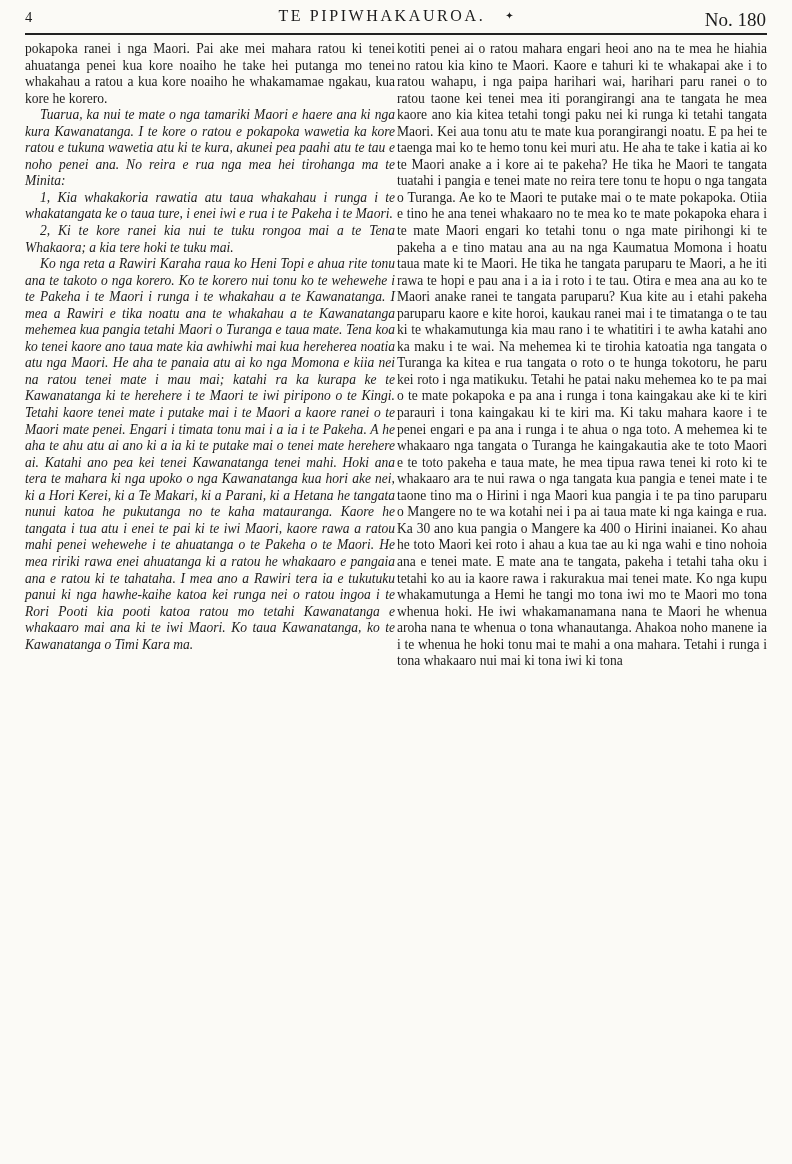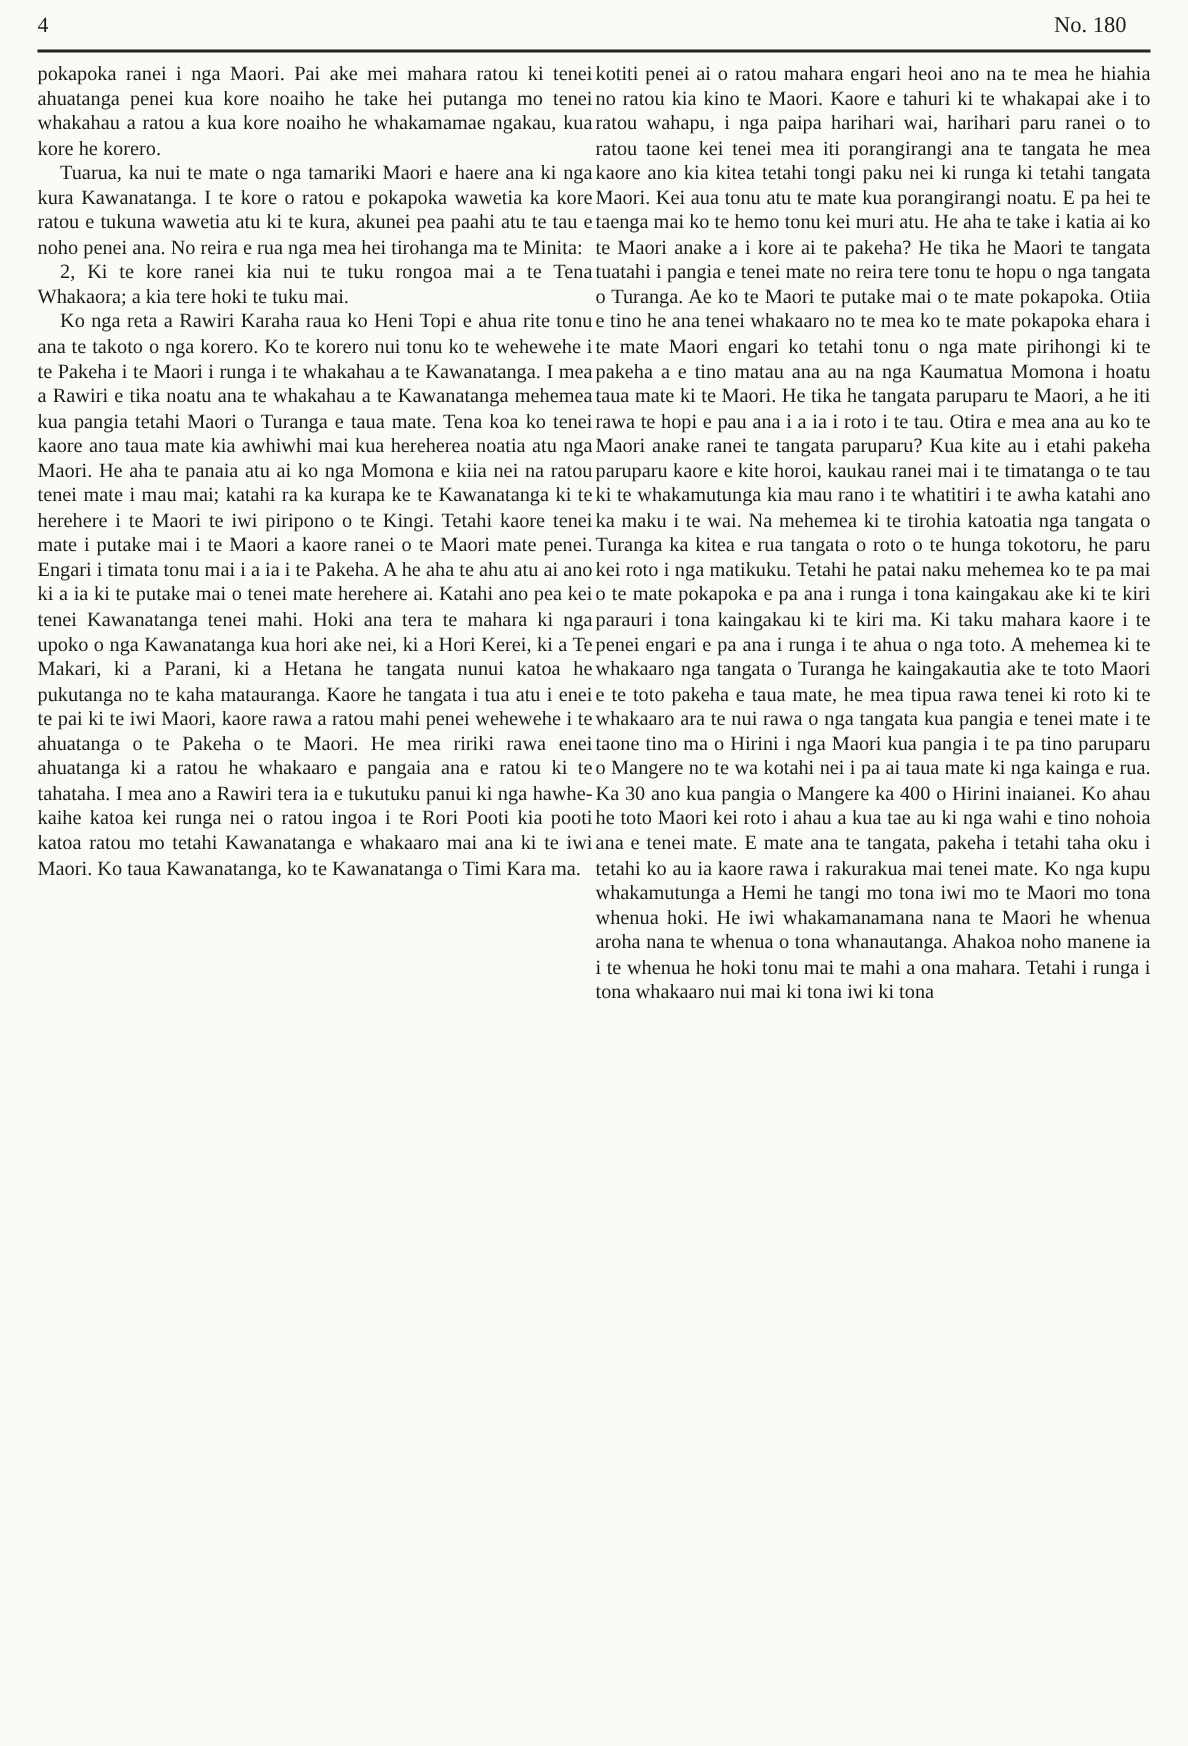--- a/index.html
+++ b/index.html
@@ -4,45 +4,50 @@
 <style>
   html,body{margin:0;padding:0;background:#e8e6e1;}
   .page{
     width:792px;height:1164px;box-sizing:border-box;
     background:#fbfaf6;color:#1b1b1b;
     font-family:"Liberation Serif", serif;
     padding:6px 25px 8px 25px;overflow:hidden;
   }
   .masthead{position:relative;height:24px;}
   .pageno{position:absolute;left:0;top:3px;font-size:14.5px;}
-  .issue{position:absolute;right:16px;top:3px;font-size:15px;}
+  .issue{position:absolute;right:1px;top:3px;font-size:19px;}
   .title-wrap{display:block;text-align:center;padding-top:1px;}
   .title{font-size:16px;letter-spacing:2.6px;}
   .ornament{font-size:10px;margin-left:16px;position:relative;top:-2px;}
   .rule{border-top:2px solid #222;margin:3px 0 6px 0;}
   .columns{display:flex;gap:2px;}
   .col{flex:1 1 0;min-width:0;text-align:justify;font-size:13.55px;line-height:16.55px;}
   .col p{margin:0;}
-  .col p.ind{text-indent:15px;}
+  .col p.ind{text-indent:15px;font-style:italic;}
 </style>
 </head>
 <body>
 
 <div class="page">
   <header class="masthead">
     <span class="pageno">4</span>
+    <span class="title-wrap">
+      <span class="title">TE PIPIWHAKAUROA.</span>
+      <span class="ornament">✦</span>
+    </span>
     <span class="issue">No. 180</span>
   </header>
 
   <div class="rule"></div>
 
   <main class="columns">
     <section class="col">
       <p>pokapoka ranei i nga Maori. Pai ake mei mahara ratou ki tenei ahuatanga penei kua kore noaiho he take hei putanga mo tenei whakahau a ratou a kua kore noaiho he whakamamae ngakau, kua kore he korero.</p>
       <p class="ind">Tuarua, ka nui te mate o nga tamariki Maori e haere ana ki nga kura Kawanatanga. I te kore o ratou e pokapoka wawetia ka kore ratou e tukuna wawetia atu ki te kura, akunei pea paahi atu te tau e noho penei ana. No reira e rua nga mea hei tirohanga ma te Minita:</p>
+      <p class="ind">1, Kia whakakoria rawatia atu taua whakahau i runga i te whakatangata ke o taua ture, i enei iwi e rua i te Pakeha i te Maori.</p>
       <p class="ind">2, Ki te kore ranei kia nui te tuku rongoa mai a te Tena Whakaora; a kia tere hoki te tuku mai.</p>
       <p class="ind">Ko nga reta a Rawiri Karaha raua ko Heni Topi e ahua rite tonu ana te takoto o nga korero. Ko te korero nui tonu ko te wehewehe i te Pakeha i te Maori i runga i te whakahau a te Kawanatanga. I mea a Rawiri e tika noatu ana te whakahau a te Kawanatanga mehemea kua pangia tetahi Maori o Turanga e taua mate. Tena koa ko tenei kaore ano taua mate kia awhiwhi mai kua hereherea noatia atu nga Maori. He aha te panaia atu ai ko nga Momona e kiia nei na ratou tenei mate i mau mai; katahi ra ka kurapa ke te Kawanatanga ki te herehere i te Maori te iwi piripono o te Kingi. Tetahi kaore tenei mate i putake mai i te Maori a kaore ranei o te Maori mate penei. Engari i timata tonu mai i a ia i te Pakeha. A he aha te ahu atu ai ano ki a ia ki te putake mai o tenei mate herehere ai. Katahi ano pea kei tenei Kawanatanga tenei mahi. Hoki ana tera te mahara ki nga upoko o nga Kawanatanga kua hori ake nei, ki a Hori Kerei, ki a Te Makari, ki a Parani, ki a Hetana he tangata nunui katoa he pukutanga no te kaha matauranga. Kaore he tangata i tua atu i enei te pai ki te iwi Maori, kaore rawa a ratou mahi penei wehewehe i te ahuatanga o te Pakeha o te Maori. He mea ririki rawa enei ahuatanga ki a ratou he whakaaro e pangaia ana e ratou ki te tahataha. I mea ano a Rawiri tera ia e tukutuku panui ki nga hawhe-kaihe katoa kei runga nei o ratou ingoa i te Rori Pooti kia pooti katoa ratou mo tetahi Kawanatanga e whakaaro mai ana ki te iwi Maori. Ko taua Kawanatanga, ko te Kawanatanga o Timi Kara ma.</p>
     </section>
     <section class="col">
       <p>kotiti penei ai o ratou mahara engari heoi ano na te mea he hiahia no ratou kia kino te Maori. Kaore e tahuri ki te whakapai ake i to ratou wahapu, i nga paipa harihari wai, harihari paru ranei o to ratou taone kei tenei mea iti porangirangi ana te tangata he mea kaore ano kia kitea tetahi tongi paku nei ki runga ki tetahi tangata Maori. Kei aua tonu atu te mate kua porangirangi noatu. E pa hei te taenga mai ko te hemo tonu kei muri atu. He aha te take i katia ai ko te Maori anake a i kore ai te pakeha? He tika he Maori te tangata tuatahi i pangia e tenei mate no reira tere tonu te hopu o nga tangata o Turanga. Ae ko te Maori te putake mai o te mate pokapoka. Otiia e tino he ana tenei whakaaro no te mea ko te mate pokapoka ehara i te mate Maori engari ko tetahi tonu o nga mate pirihongi ki te pakeha a e tino matau ana au na nga Kaumatua Momona i hoatu taua mate ki te Maori. He tika he tangata paruparu te Maori, a he iti rawa te hopi e pau ana i a ia i roto i te tau. Otira e mea ana au ko te Maori anake ranei te tangata paruparu? Kua kite au i etahi pakeha paruparu kaore e kite horoi, kaukau ranei mai i te timatanga o te tau ki te whakamutunga kia mau rano i te whatitiri i te awha katahi ano ka maku i te wai. Na mehemea ki te tirohia katoatia nga tangata o Turanga ka kitea e rua tangata o roto o te hunga tokotoru, he paru kei roto i nga matikuku. Tetahi he patai naku mehemea ko te pa mai o te mate pokapoka e pa ana i runga i tona kaingakau ake ki te kiri parauri i tona kaingakau ki te kiri ma. Ki taku mahara kaore i te penei engari e pa ana i runga i te ahua o nga toto. A mehemea ki te whakaaro nga tangata o Turanga he kaingakautia ake te toto Maori e te toto pakeha e taua mate, he mea tipua rawa tenei ki roto ki te whakaaro ara te nui rawa o nga tangata kua pangia e tenei mate i te taone tino ma o Hirini i nga Maori kua pangia i te pa tino paruparu o Mangere no te wa kotahi nei i pa ai taua mate ki nga kainga e rua. Ka 30 ano kua pangia o Mangere ka 400 o Hirini inaianei. Ko ahau he toto Maori kei roto i ahau a kua tae au ki nga wahi e tino nohoia ana e tenei mate. E mate ana te tangata, pakeha i tetahi taha oku i tetahi ko au ia kaore rawa i rakurakua mai tenei mate. Ko nga kupu whakamutunga a Hemi he tangi mo tona iwi mo te Maori mo tona whenua hoki. He iwi whakamanamana nana te Maori he whenua aroha nana te whenua o tona whanautanga. Ahakoa noho manene ia i te whenua he hoki tonu mai te mahi a ona mahara. Tetahi i runga i tona whakaaro nui mai ki tona iwi ki tona</p>
     </section>
   </main>
 </div>
 
 </body></html>

